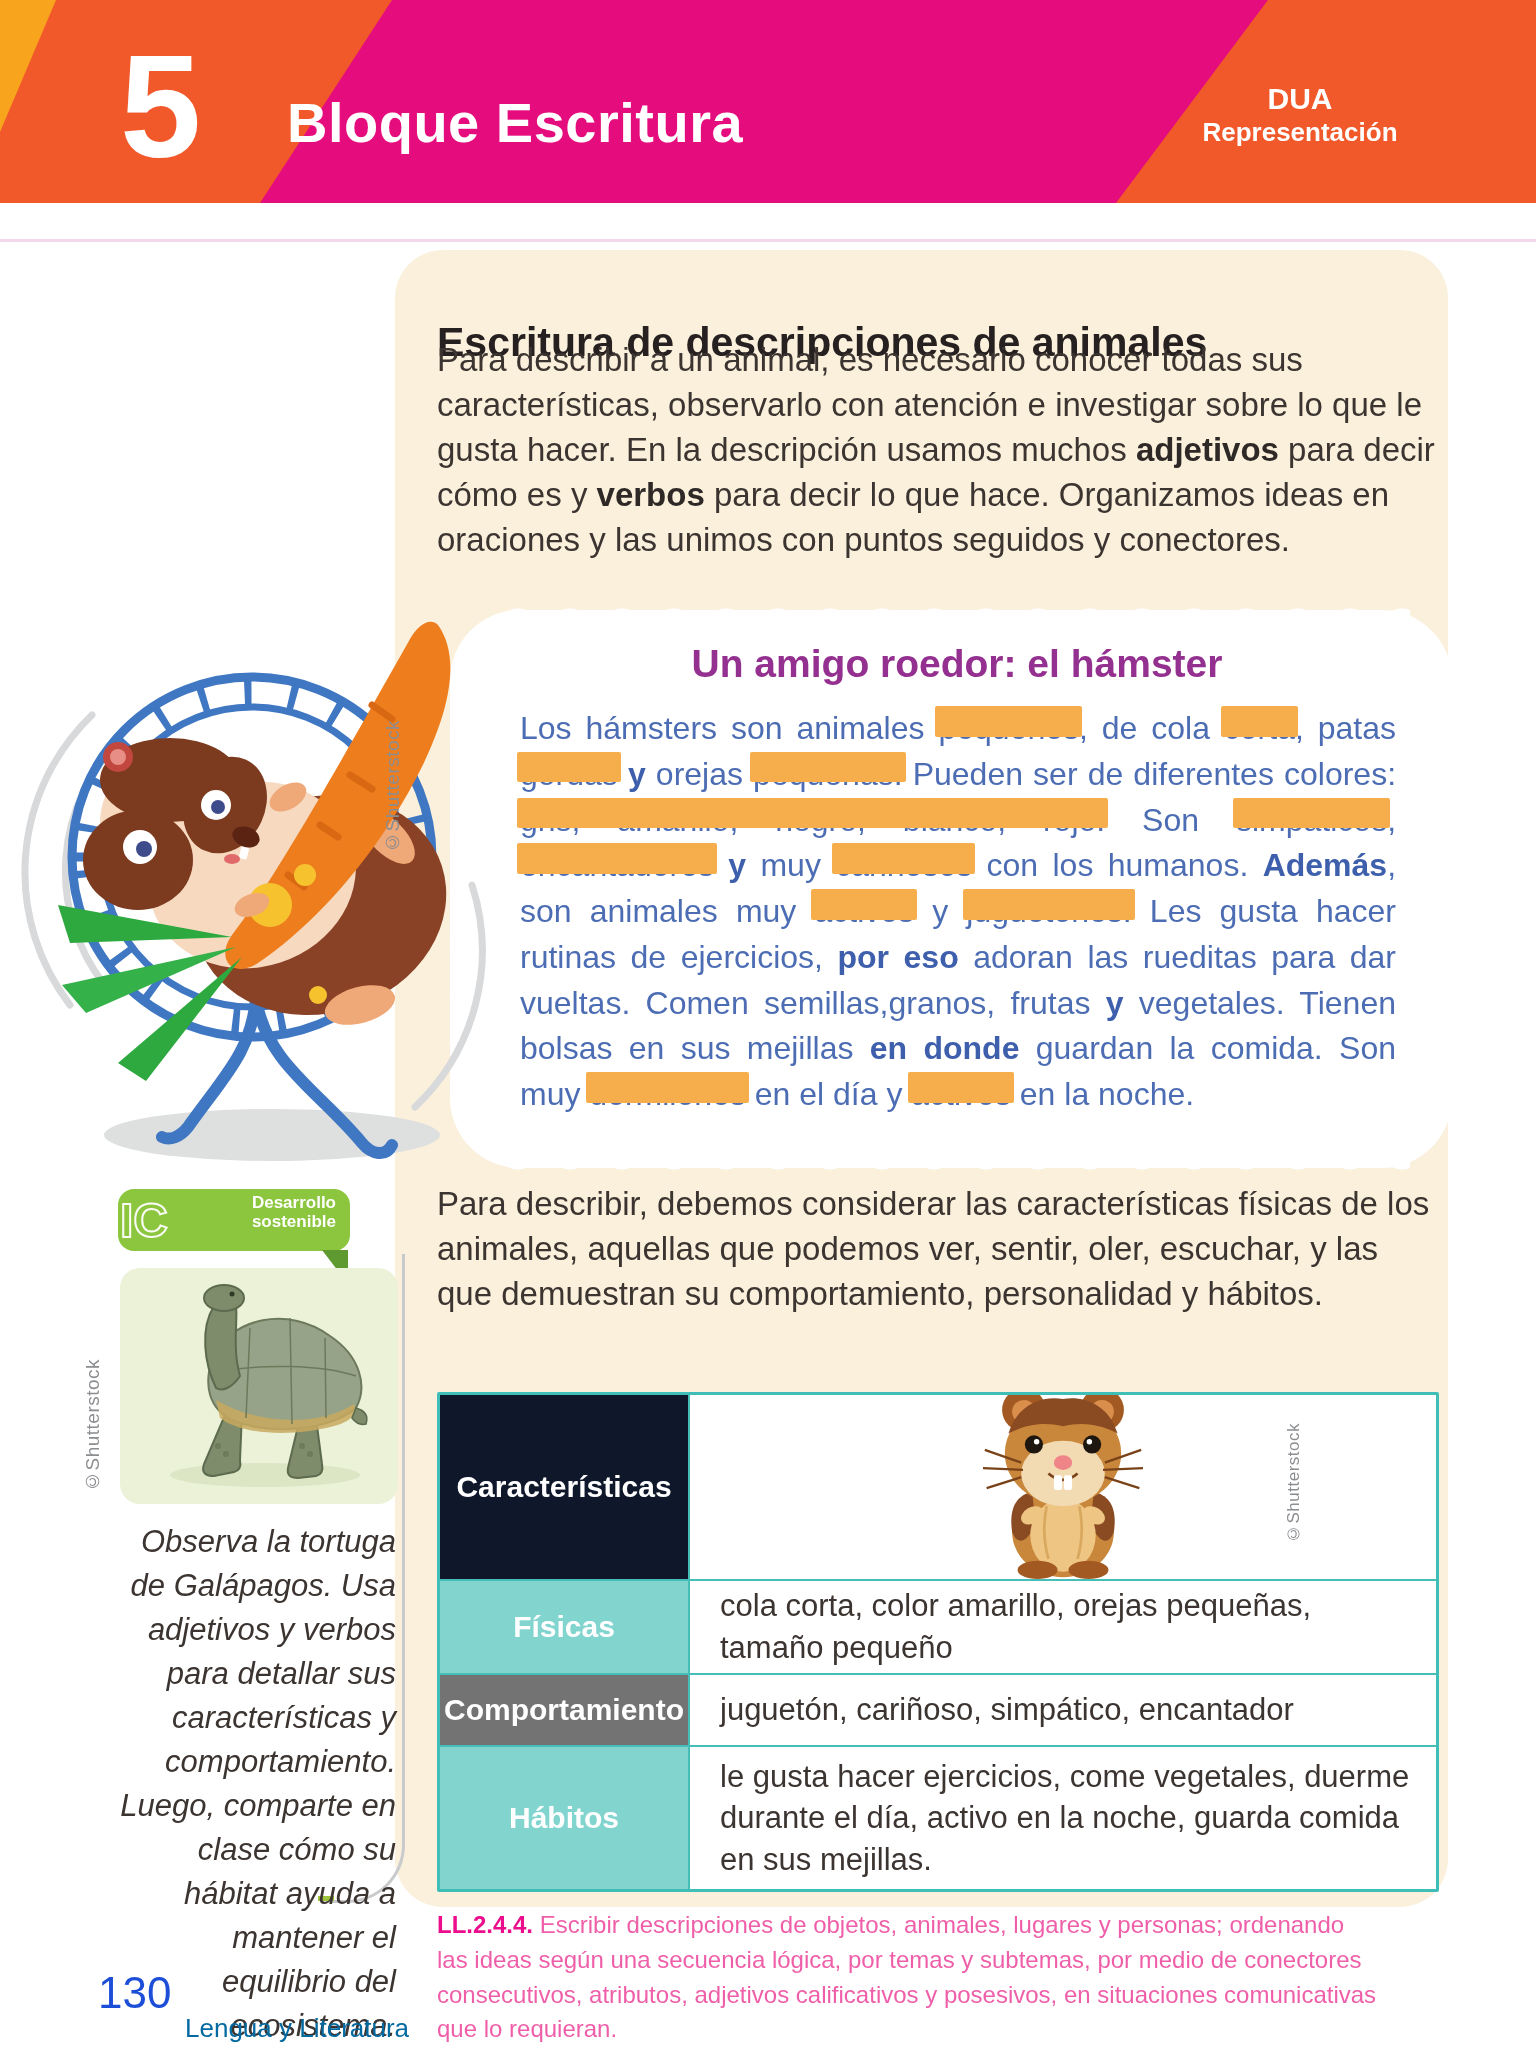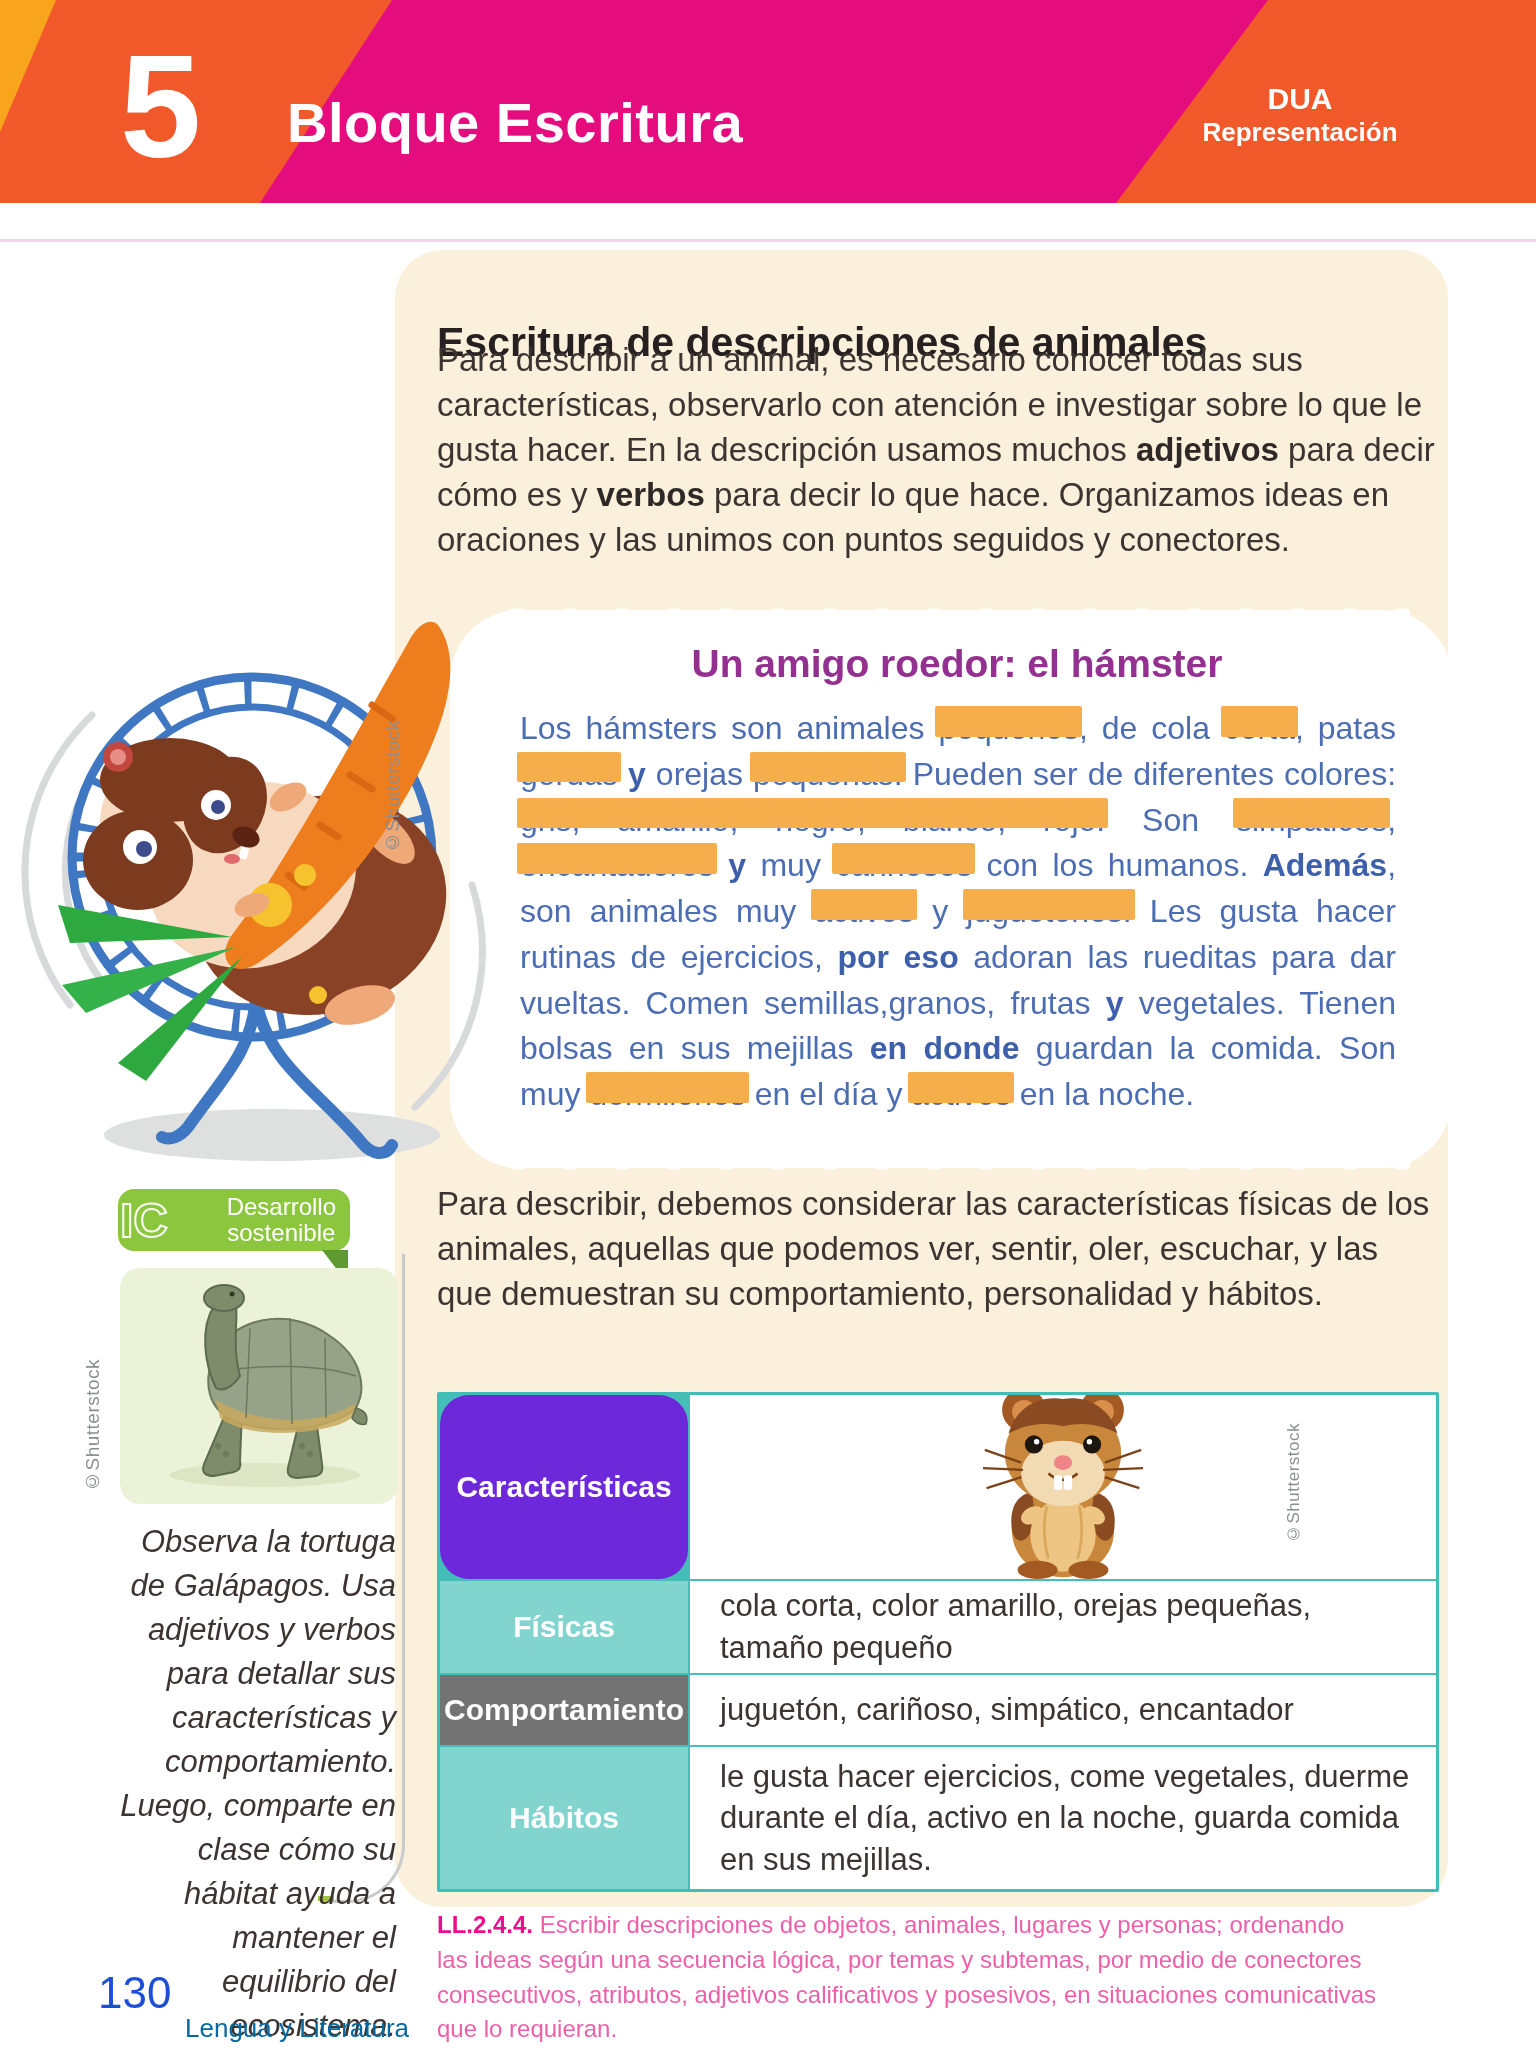--- a/index.html
+++ b/index.html
@@ -53,38 +53,38 @@
 
   
   .wheel-illo{position:absolute;left:20px;top:575px;width:470px;height:610px;z-index:5;}
   .credit-v{position:absolute;color:#8B8D90;font-size:19px;letter-spacing:.5px;
             writing-mode:vertical-rl;transform:rotate(180deg);}
   .wheel-credit{left:362px;top:88px;height:190px;}
 
   
   .badge{position:absolute;left:118px;top:1189px;width:232px;height:62px;background:#8CC63F;border-radius:16px;}
   .badge-ic{position:absolute;left:-4px;top:2px;}
-  .badge-text{position:absolute;right:14px;top:5px;text-align:center;color:#fff;font-weight:400;font-size:24px;line-height:1.1;}
+  .badge-text{position:absolute;right:14px;top:5px;text-align:center;color:#fff;font-weight:700;font-size:17px;line-height:1.1;}
   .badge-tail{position:absolute;left:322px;top:1250px;width:26px;height:34px;background:#5F9A31;
               clip-path:polygon(0 0,100% 0,100% 100%);}
   .side-line{position:absolute;left:326px;top:1254px;width:76px;height:646px;
              border-right:3px solid #C9CACB;border-bottom:3px solid #C9CACB;border-bottom-right-radius:58px;}
   .side-tip{position:absolute;left:318px;top:1896px;width:16px;height:5px;background:#9FC43C;}
   .turtle-card{position:absolute;left:120px;top:1268px;width:278px;height:236px;background:#EBF2D8;border-radius:20px;
                display:flex;align-items:center;justify-content:center;}
   .turtle-credit{left:82px;top:1282px;height:210px;}
   .side-note{position:absolute;left:100px;top:1520px;width:296px;font-size:31px;font-style:italic;
              line-height:1.42;text-align:right;color:#3B3430;}
 
   
   .tbl{position:absolute;left:437px;top:1392px;width:996px;height:494px;
        border:3px solid #3FBDB7;background:#45BEB8;border-radius:2px;
        display:grid;grid-template-columns:248px 1fr;grid-template-rows:184px 92px 70px auto;gap:2px;}
   .tl{display:flex;align-items:center;justify-content:center;color:#fff;font-weight:700;font-size:30px;}
-  .tl1{background:#6d28d9;border-radius:29px;}
+  .tl1{background:#0f172a;}
   .tl2{background:#82D4CF;}
   .tl3{background:#737373;}
   .tl4{background:#82D4CF;}
   .tc{background:#fff;display:flex;align-items:center;padding:8px 24px 8px 30px;
       font-size:31px;line-height:1.34;color:#3B3430;}
   .tc1{position:relative;justify-content:center;align-items:flex-end;padding:0;overflow:hidden;}
   .tbl-credit{right:130px;top:28px;font-size:17px;}
 
   
   .page-num{position:absolute;left:98px;top:1968px;font-size:44px;font-weight:400;color:#1d4ed8;}

